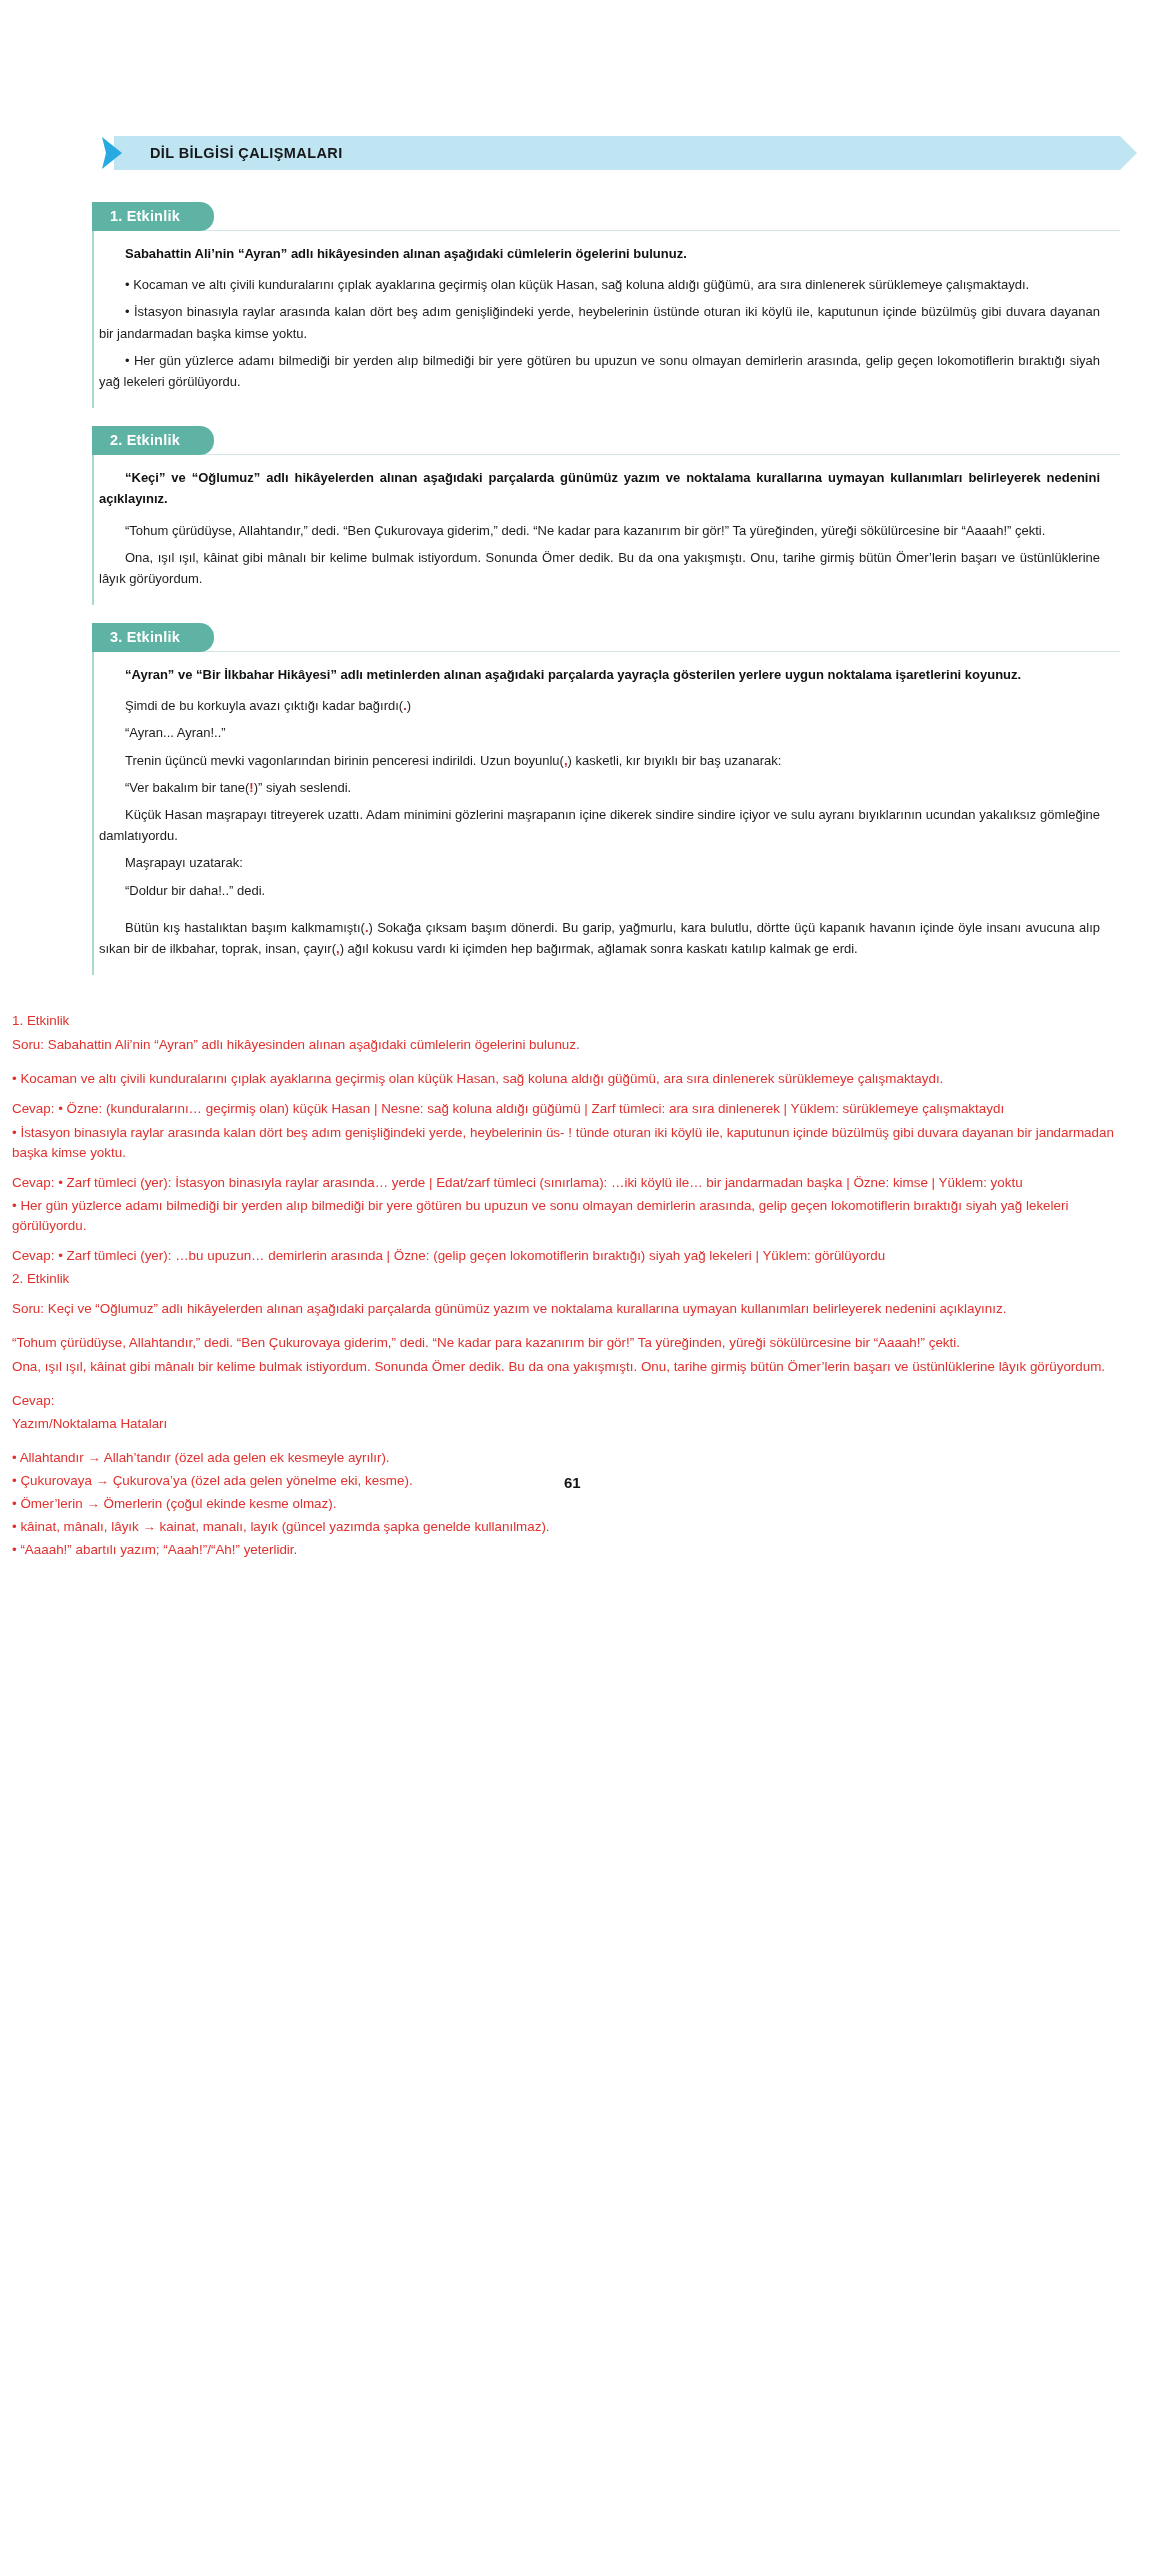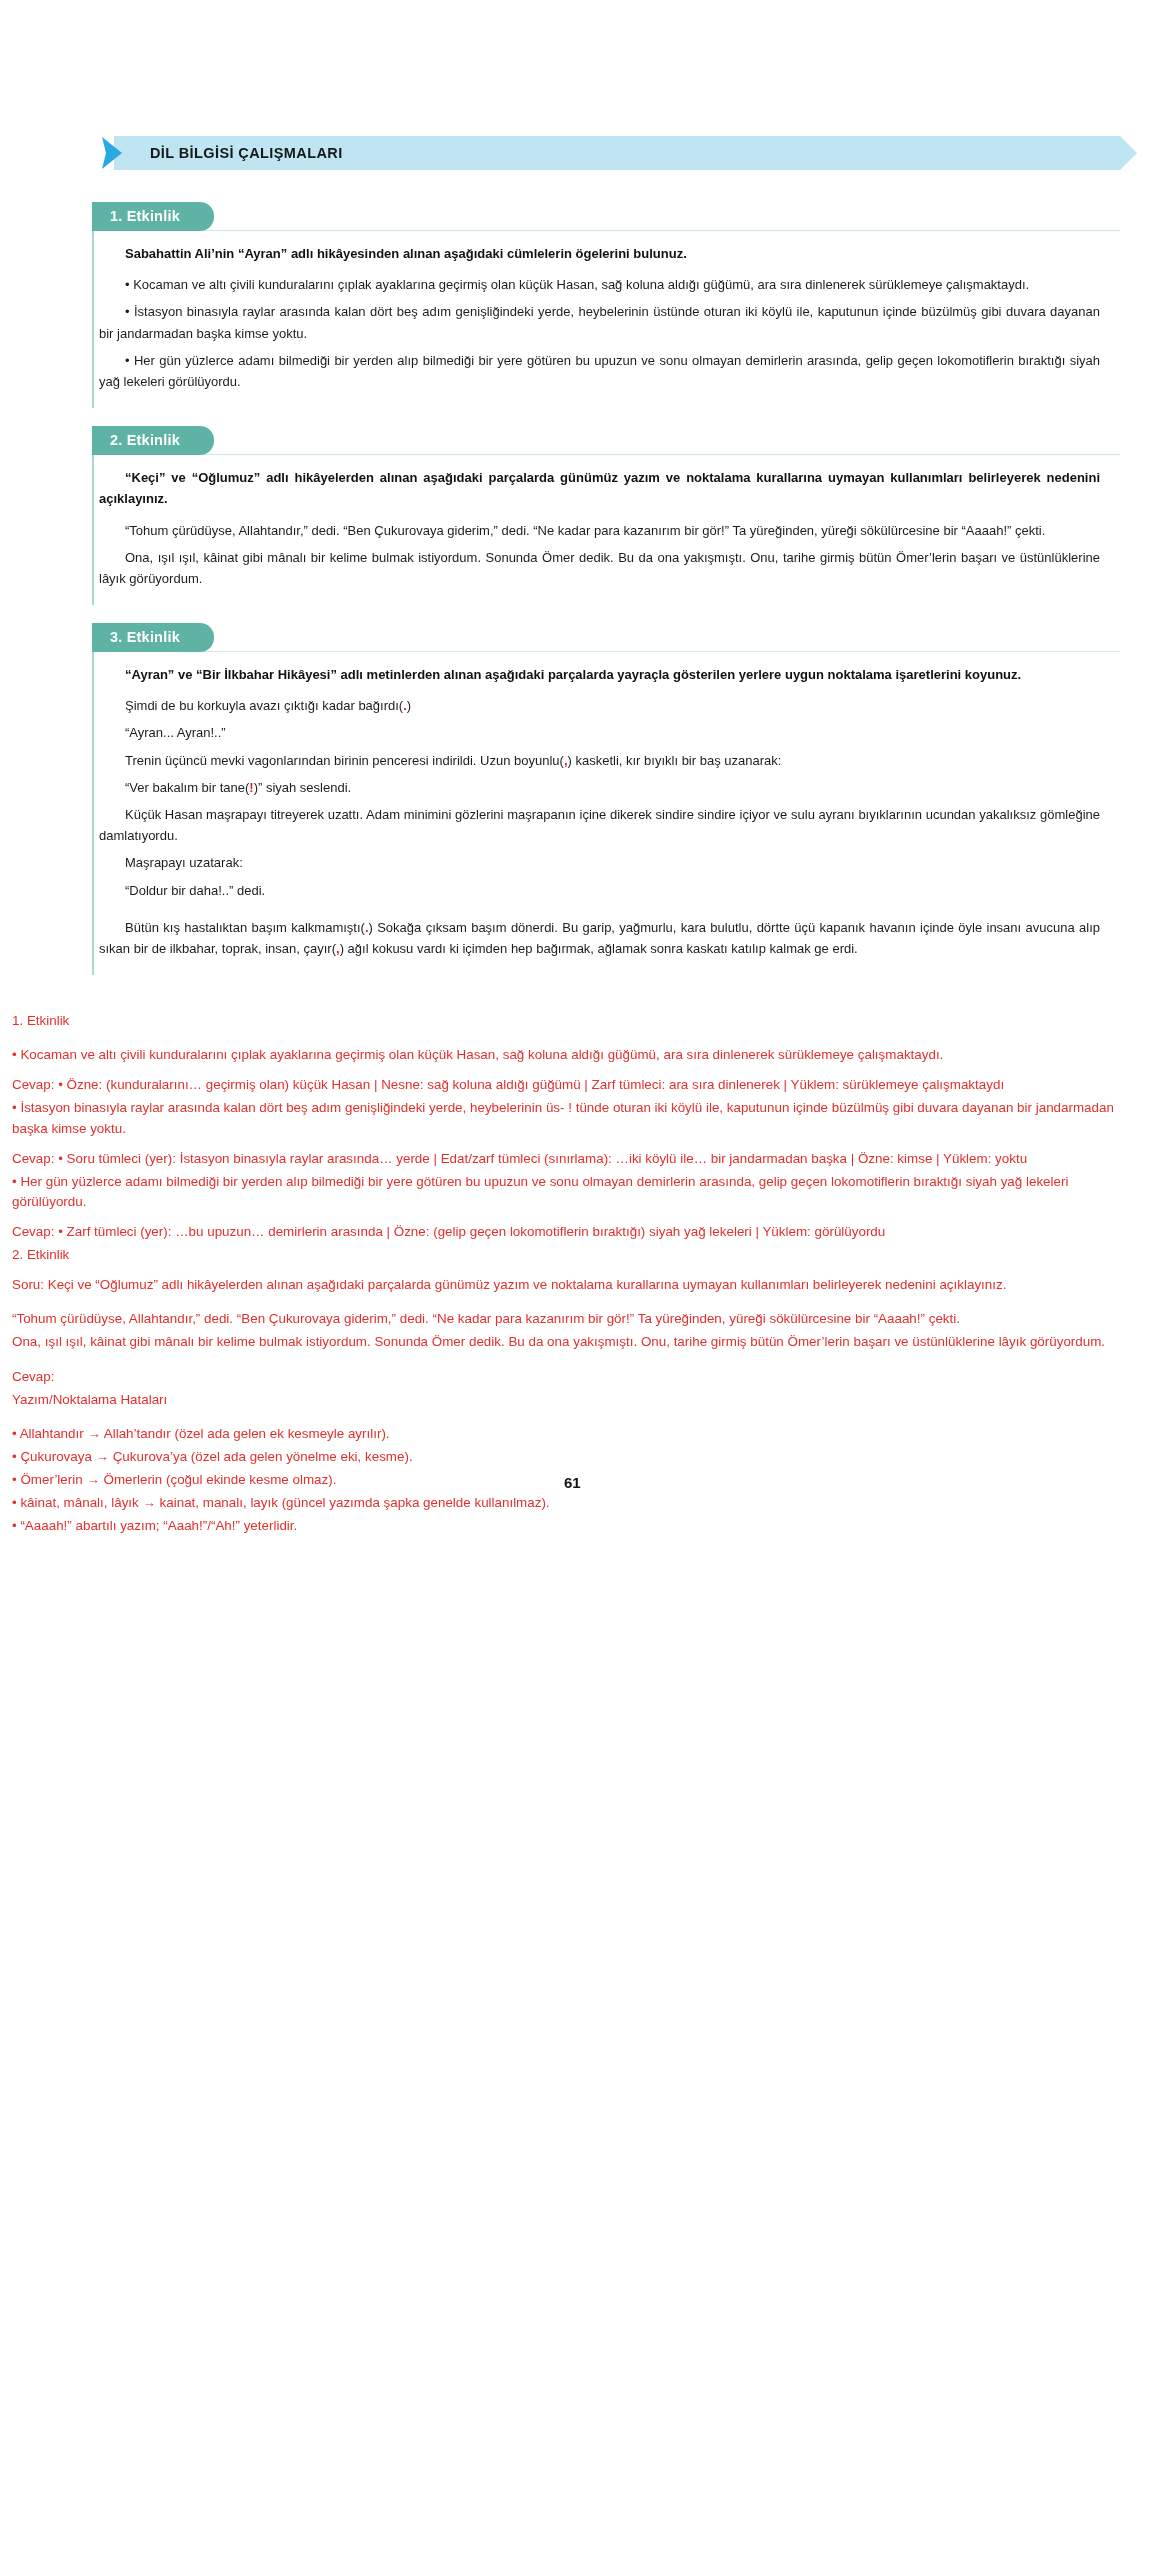--- a/index.html
+++ b/index.html
@@ -219,25 +219,26 @@
           <span>Bütün kış hastalıktan başım kalkmamıştı(</span><span class="blank">.</span><span>) Sokağa çıksam başım dönerdi. Bu garip, yağmurlu, kara bulutlu, dörtte üçü kapanık havanın içinde öyle insanı avucuna alıp sıkan bir de ilkbahar, toprak, insan, çayır(</span><span class="blank">,</span><span>) ağıl kokusu vardı ki içimden hep bağırmak, ağlamak sonra kaskatı katılıp kalmak ge  erdi.</span>
         </p>
       </div>
     </div>
 
   </div>
 
   <div class="answers">
 
     <p class="ans-head">1. Etkinlik</p>
+    <p>Soru: Sabahattin Ali’nin “Ayran” adlı hikâyesinden alınan aşağıdaki cümlelerin ögelerini bulunuz.</p>
 
     <p class="spaced">• Kocaman ve altı çivili kunduralarını çıplak ayaklarına geçirmiş olan küçük Hasan, sağ koluna aldığı güğümü, ara sıra dinlenerek sürüklemeye çalışmaktaydı.</p>
     <p class="spaced-sm">Cevap: • Özne: (kunduralarını… geçirmiş olan) küçük Hasan | Nesne: sağ koluna aldığı güğümü | Zarf tümleci: ara sıra dinlenerek | Yüklem: sürüklemeye çalışmaktaydı</p>
     <p>• İstasyon binasıyla raylar arasında kalan dört beş adım genişliğindeki yerde, heybelerinin üs- ! tünde oturan iki köylü ile, kaputunun içinde büzülmüş gibi duvara dayanan bir jandarmadan başka kimse yoktu.</p>
-    <p class="spaced-sm">Cevap: • Soru tümleci (yer): İstasyon binasıyla raylar arasında… yerde | Edat/zarf tümleci (sınırlama): …iki köylü ile… bir jandarmadan başka | Özne: kimse | Yüklem: yoktu</p>
+    <p class="spaced-sm">Cevap: • Zarf tümleci (yer): İstasyon binasıyla raylar arasında… yerde | Edat/zarf tümleci (sınırlama): …iki köylü ile… bir jandarmadan başka | Özne: kimse | Yüklem: yoktu</p>
     <p>• Her gün yüzlerce adamı bilmediği bir yerden alıp bilmediği bir yere götüren bu upuzun ve sonu olmayan demirlerin arasında, gelip geçen lokomotiflerin bıraktığı siyah yağ lekeleri görülüyordu.</p>
     <p class="spaced-sm">Cevap: • Zarf tümleci (yer): …bu upuzun… demirlerin arasında | Özne: (gelip geçen lokomotiflerin bıraktığı) siyah yağ lekeleri | Yüklem: görülüyordu</p>
 
     <p>2. Etkinlik</p>
     <p class="spaced-sm">Soru: Keçi ve “Oğlumuz” adlı hikâyelerden alınan aşağıdaki parçalarda günümüz yazım ve noktalama kurallarına uymayan kullanımları belirleyerek nedenini açıklayınız.</p>
 
     <p class="spaced">“Tohum çürüdüyse, Allahtandır,” dedi. “Ben Çukurovaya giderim,” dedi. “Ne kadar para kazanırım bir gör!” Ta yüreğinden, yüreği sökülürcesine bir “Aaaah!” çekti.</p>
     <p>Ona, ışıl ışıl, kâinat gibi mânalı bir kelime bulmak istiyordum. Sonunda Ömer dedik. Bu da ona yakışmıştı. Onu, tarihe girmiş bütün Ömer’lerin başarı ve üstünlüklerine lâyık görüyordum.</p>
 
     <p class="spaced">Cevap:</p>

